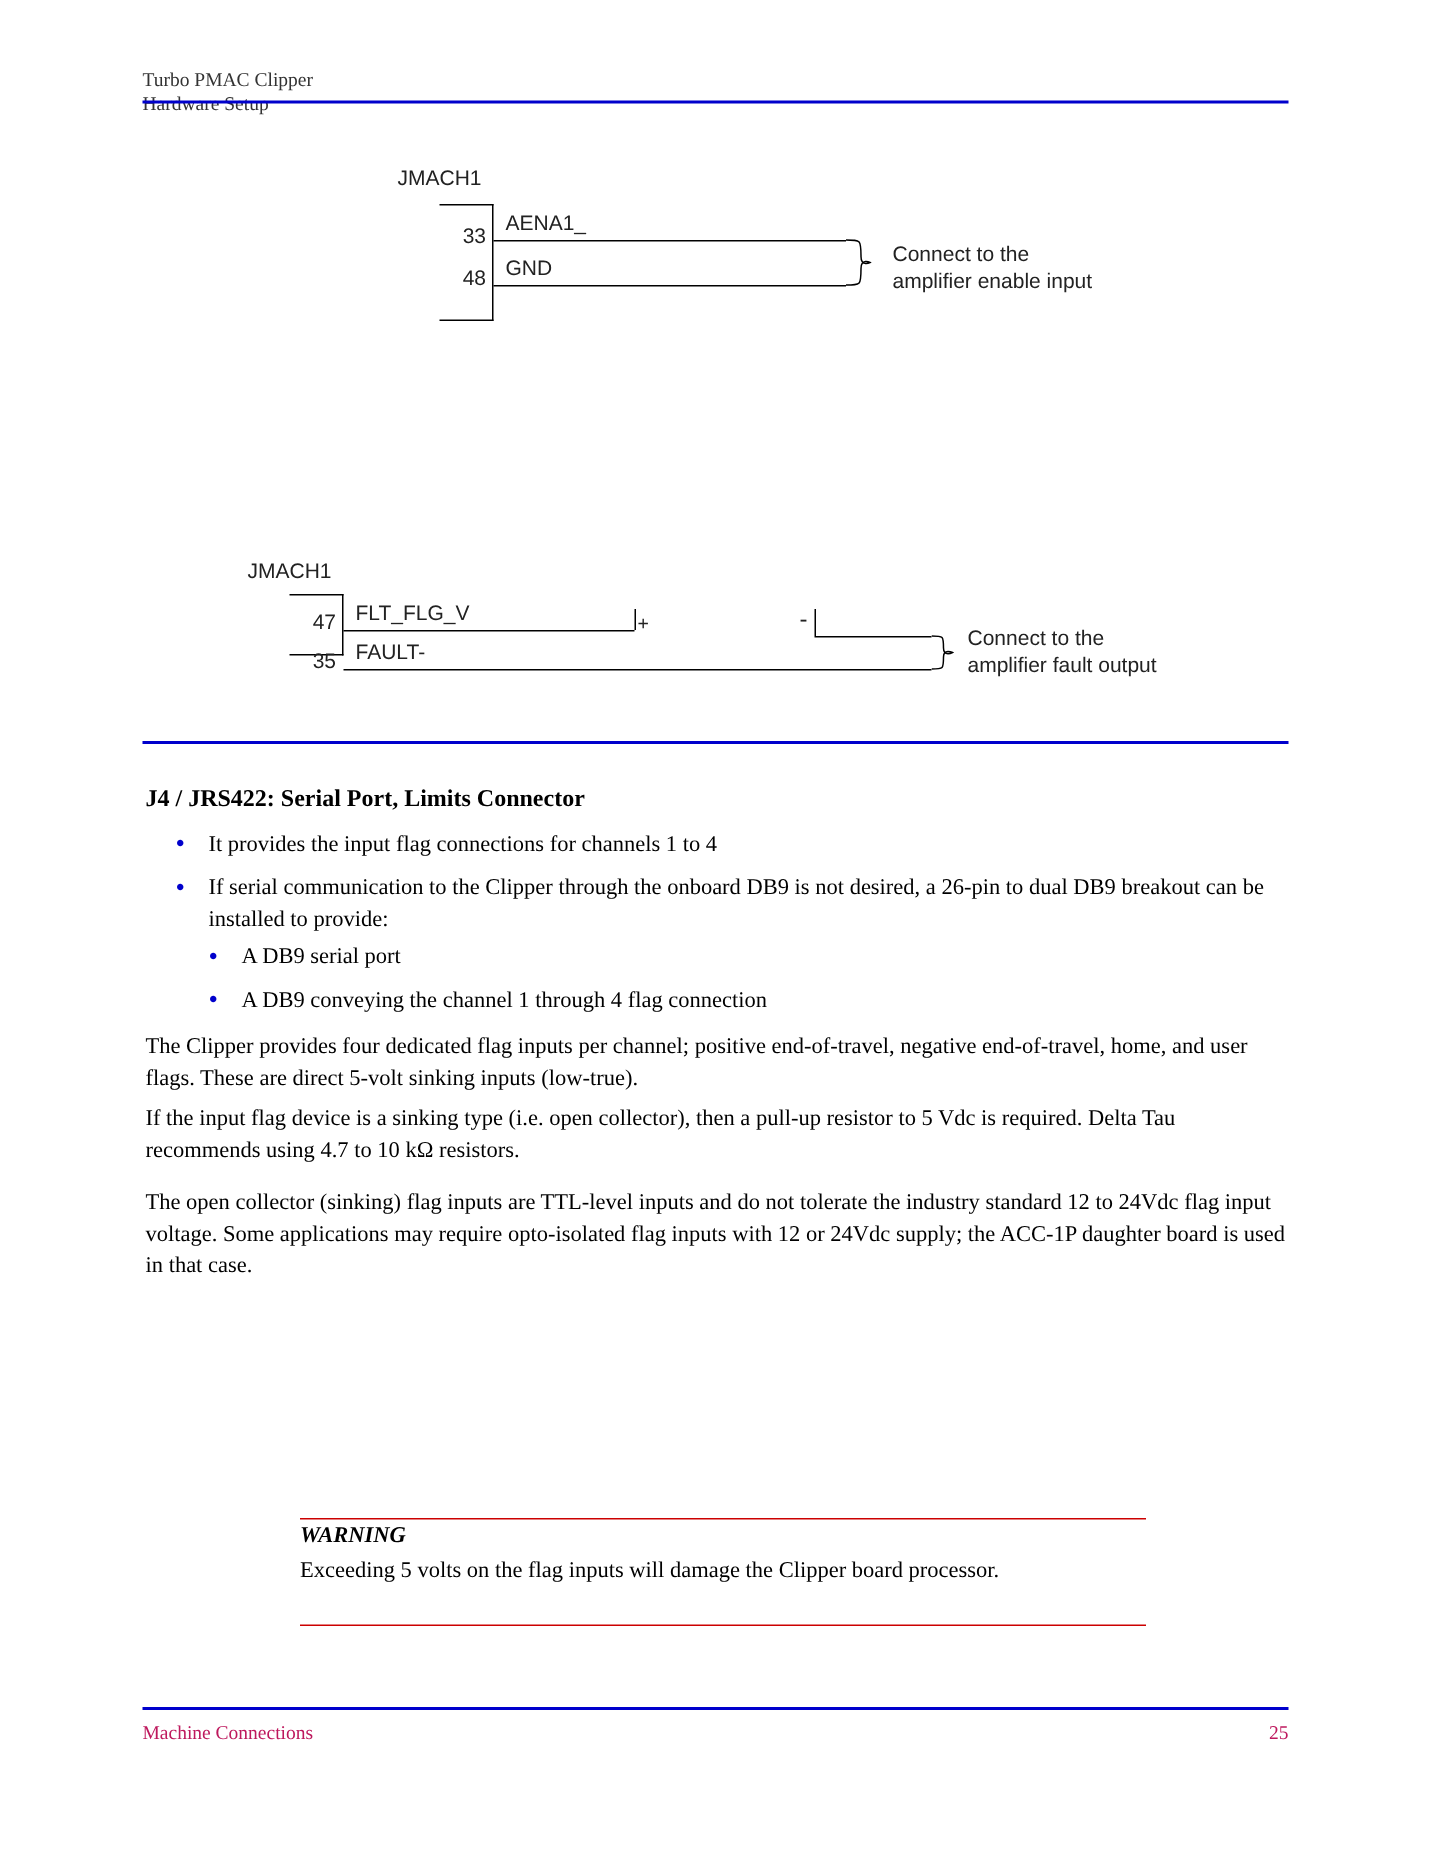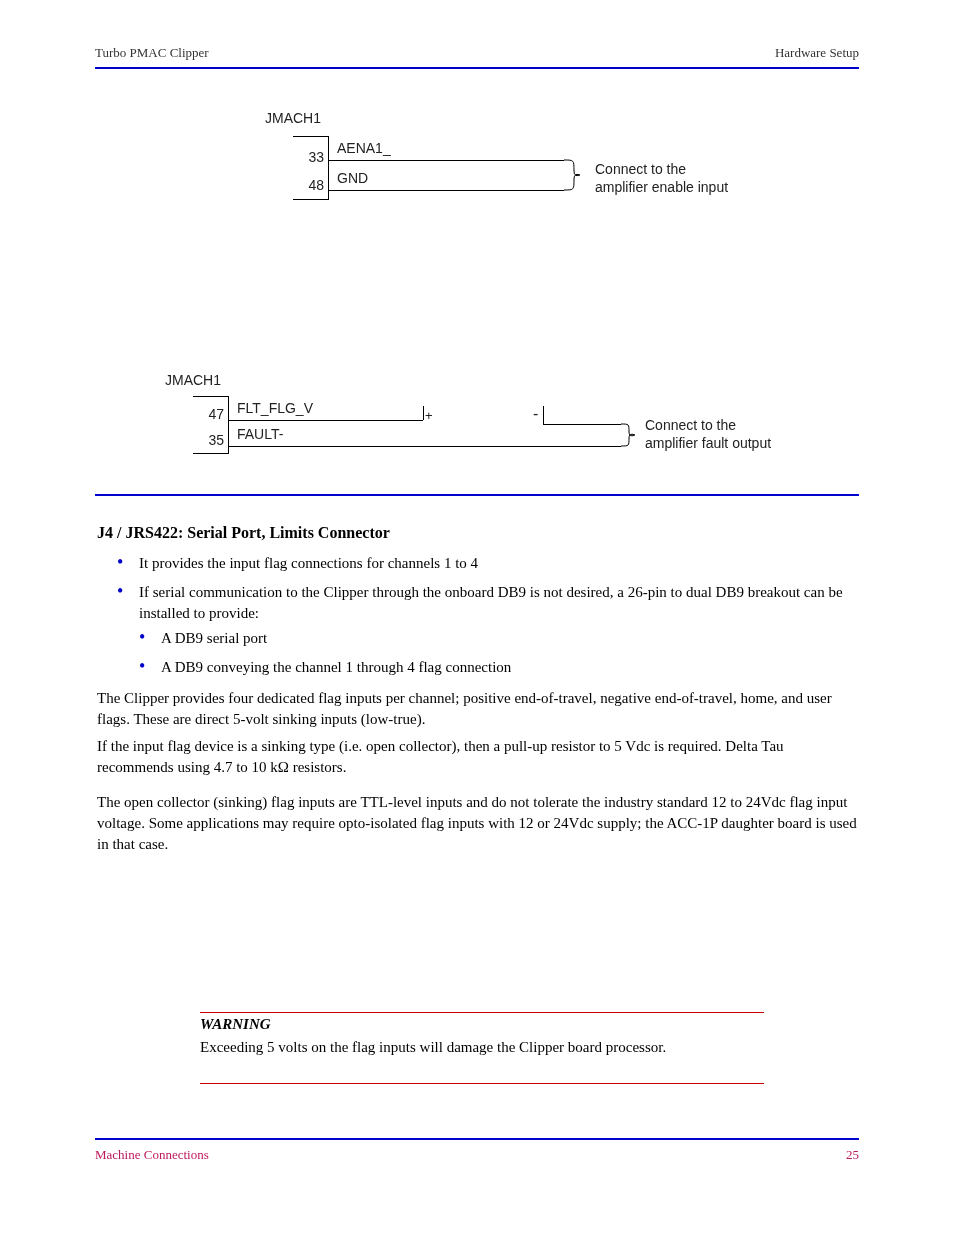--- a/index.html
+++ b/index.html
@@ -26,43 +26,43 @@
     position: absolute;
     border-top: 1px solid #cc0000;
     height: 0;
   }
   .header {
     position: absolute;
     top: 45px;
     left: 95px;
     right: 95px;
     display: flex;
-    justify-content: space-between;
     font-size: 13px;
     color: #333;
+    flex-direction: column;
   }
 
   
   .d1 {
     position: absolute;
     top: 110px;
     left: 265px;
     width: 540px;
     height: 110px;
     font-family: Arial, Helvetica, sans-serif;
     font-size: 14px;
     color: #222;
   }
   .d1 .title { position: absolute; top: 0; left: 0; }
   .d1 .connbox {
     position: absolute;
     top: 26px;
     left: 28px;
     width: 36px;
-    height: 64px;
+    height: 78px;
     border-top: 1px solid #000;
     border-right: 1px solid #000;
     border-bottom: 1px solid #000;
     box-sizing: border-box;
     text-align: right;
     padding: 6px 4px 12px 0;
     line-height: 28px;
   }
   .d1 .siglbl {
     position: absolute;
@@ -94,21 +94,21 @@
     font-family: Arial, Helvetica, sans-serif;
     font-size: 14px;
     color: #222;
   }
   .d2 .title { position: absolute; top: 22px; left: 0; }
   .d2 .connbox {
     position: absolute;
     top: 46px;
     left: 28px;
     width: 36px;
-    height: 58px;
+    height: 41px;
     border-top: 1px solid #000;
     border-right: 1px solid #000;
     border-bottom: 1px solid #000;
     box-sizing: border-box;
     text-align: right;
     padding: 4px 4px 0 0;
     line-height: 26px;
   }
   .d2 .siglbl { position: absolute; left: 72px; }
   .d2 .psbox {

